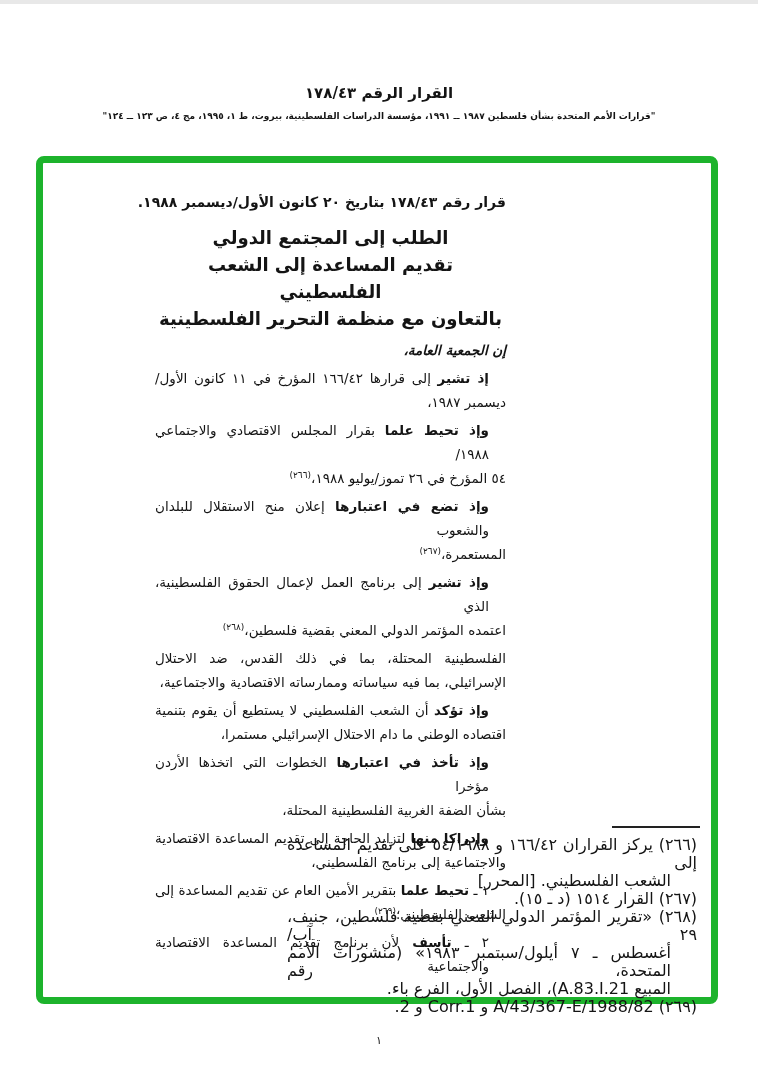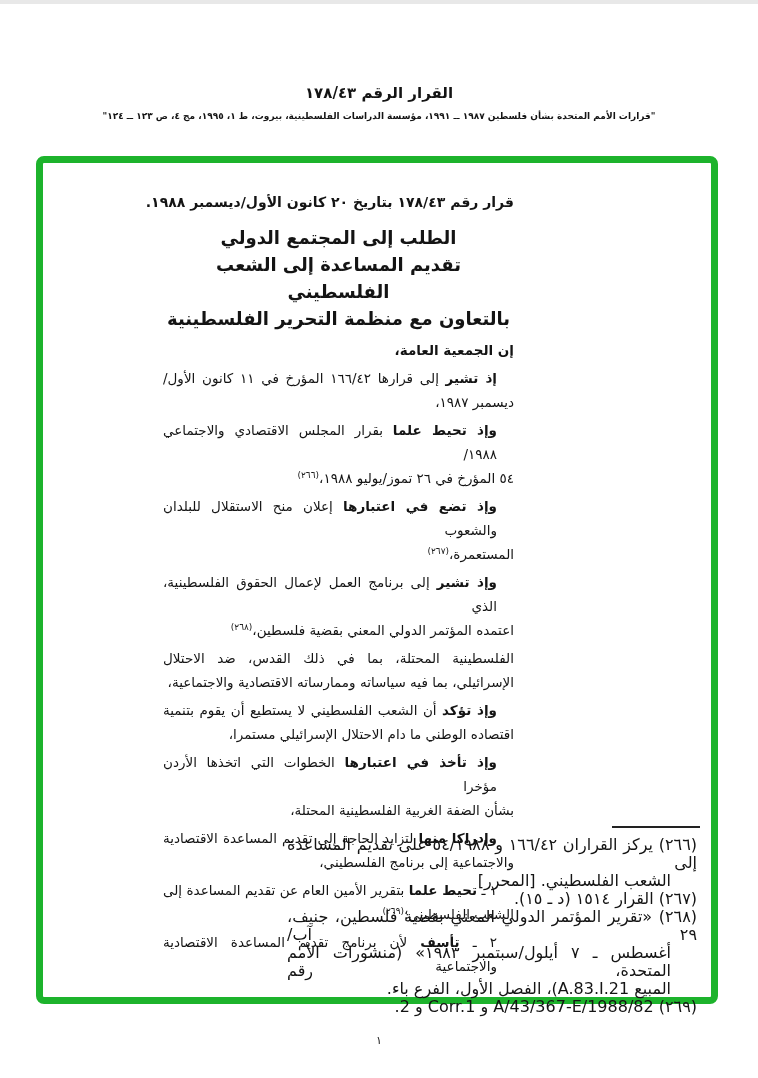--- a/index.html
+++ b/index.html
@@ -25,38 +25,38 @@
     letter-spacing:0;
   }
   .res-box{
     position:absolute;left:36px;top:152px;
     width:668px;height:834px;
     border:7px solid #1db32c;
     border-radius:8px;
     background:#fff;
   }
   .doc-col{
-    position:absolute;top:29px;right:197px;width:351px;
+    position:absolute;top:29px;right:205px;width:351px;
   }
   .res-title{
     font-size:14px;font-weight:bold;
     line-height:20px;text-align:center;
     margin-bottom:12px;
     white-space:nowrap;
   }
   .headings .line{
     line-height:27px;font-size:18px;font-weight:bold;text-align:center;
   }
   .body-block .line{
     font-size:13.5px;line-height:24px;text-align:right;
   }
   .line.j{text-align:justify;text-align-last:justify;}
   .line.ind{padding-right:17px;}
   .line .b{font-weight:bold;}
-  .opening{margin-top:6px;font-weight:bold;}
+  .opening{margin-top:6px;font-weight:bold;font-style:italic;}
   .para{margin-top:4px;}
   sup{font-size:9px;line-height:0;}
   .fsep{
     position:absolute;top:663px;right:11px;width:88px;
     border-top:2px solid #222;
   }
   .fnotes{
     position:absolute;top:673px;right:14px;width:410px;
   }
   .fline{

